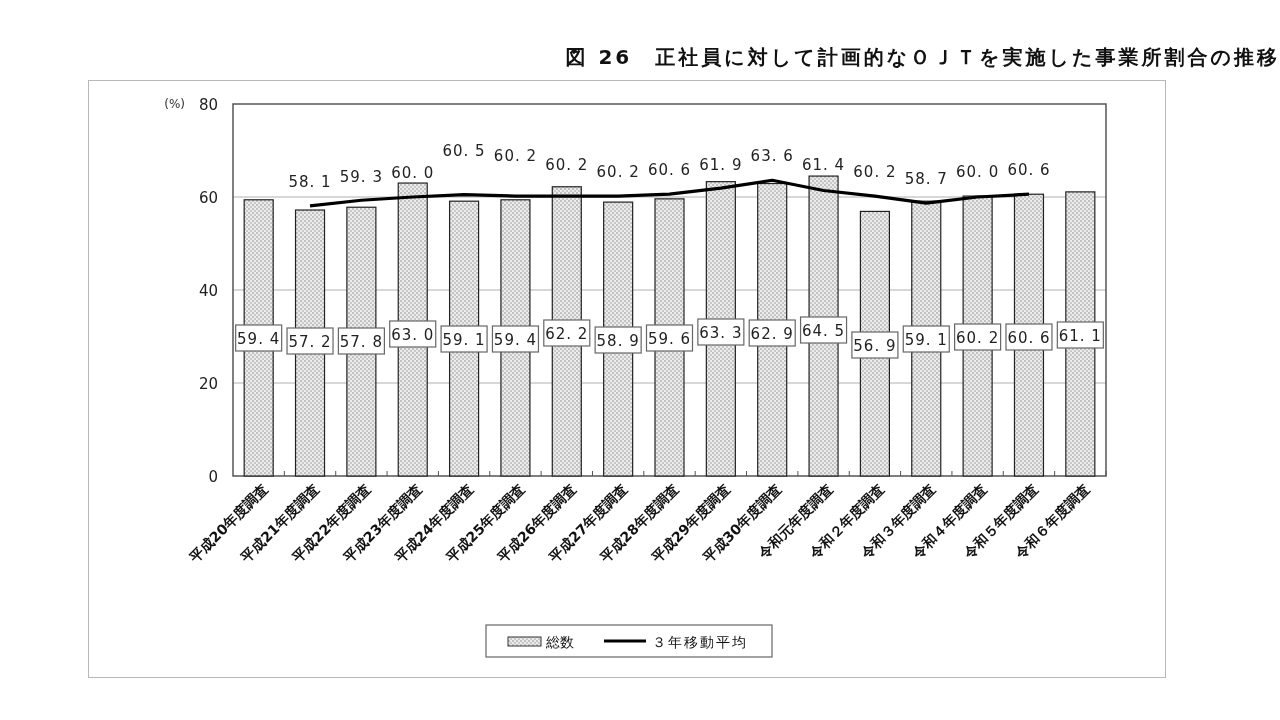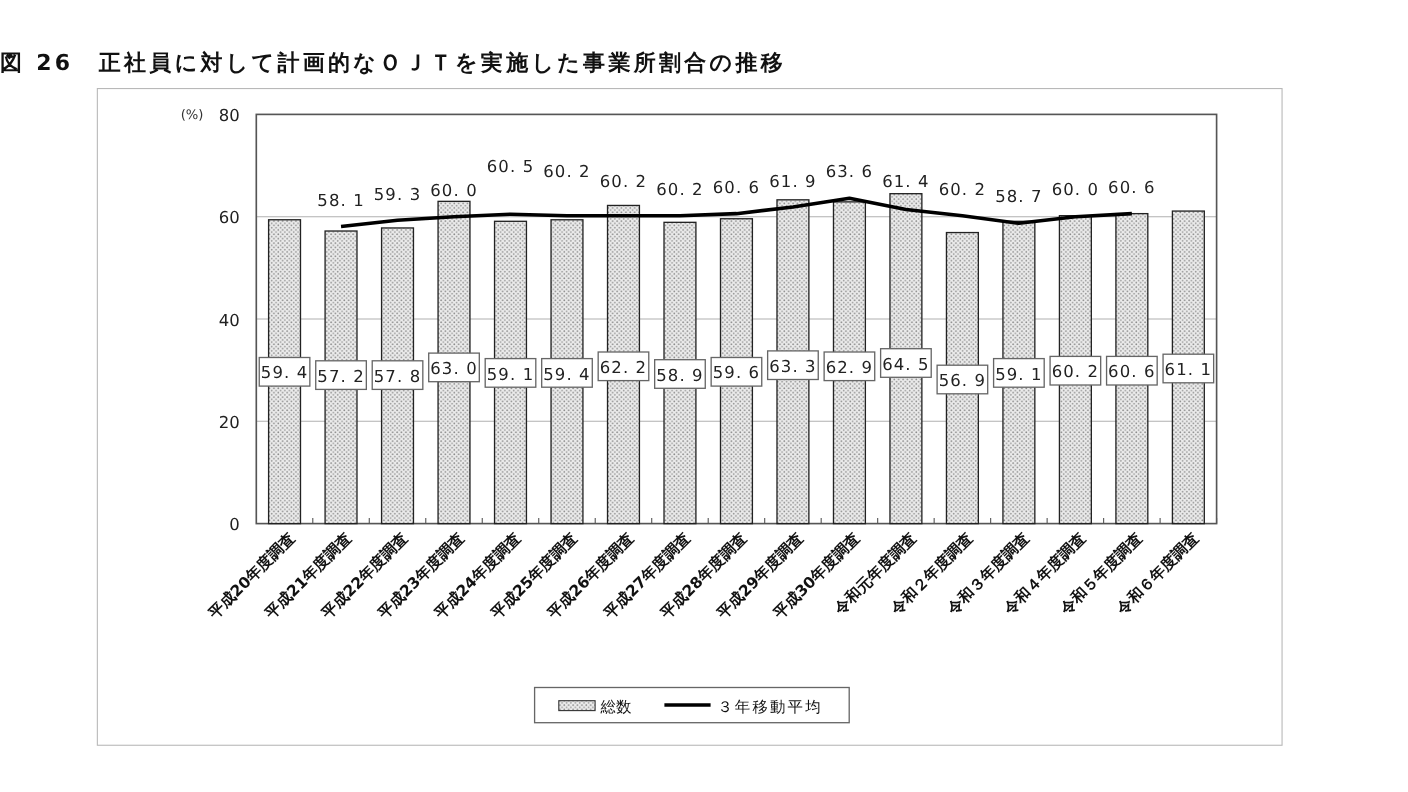--- a/index.html
+++ b/index.html
@@ -1,18 +1,18 @@
 <!DOCTYPE html>
 <html><head>
 <meta charset="utf-8">
 <style>
   html, body { margin: 0; padding: 0; background: #ffffff; }
   body { width: 1280px; height: 720px; position: relative; overflow: hidden;
          font-family: "DejaVu Sans", "Liberation Sans", sans-serif; color: #111; }
-  .title { position: absolute; left: 0; top: 44px; width: 1280px; text-align: left;
+  .title { position: absolute; left: 0; top: 44px; width: 1280px; text-align: right;
            font-size: 20px; font-weight: bold; letter-spacing: 3px; color: #111; }
   .frame { position: absolute; left: 88px; top: 80px; width: 1078px; height: 598px;
            border: 1px solid #b8b8b8; box-sizing: border-box; }
   svg { position: absolute; left: 0; top: 0; }
   .lbl { font-family: "DejaVu Sans", "Liberation Sans", sans-serif; }
 </style>
 </head>
 <body>
 
 <div class="title">図 26　正社員に対して計画的なＯＪＴを実施した事業所割合の推移</div>

